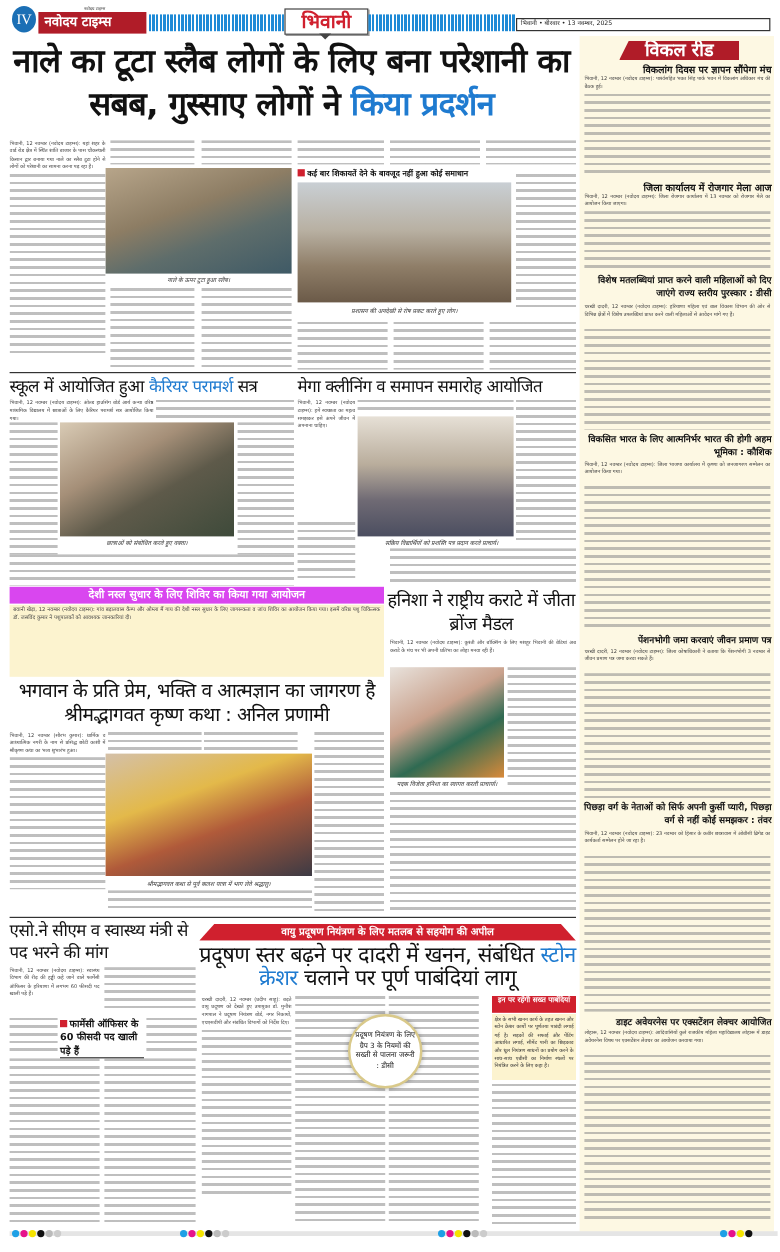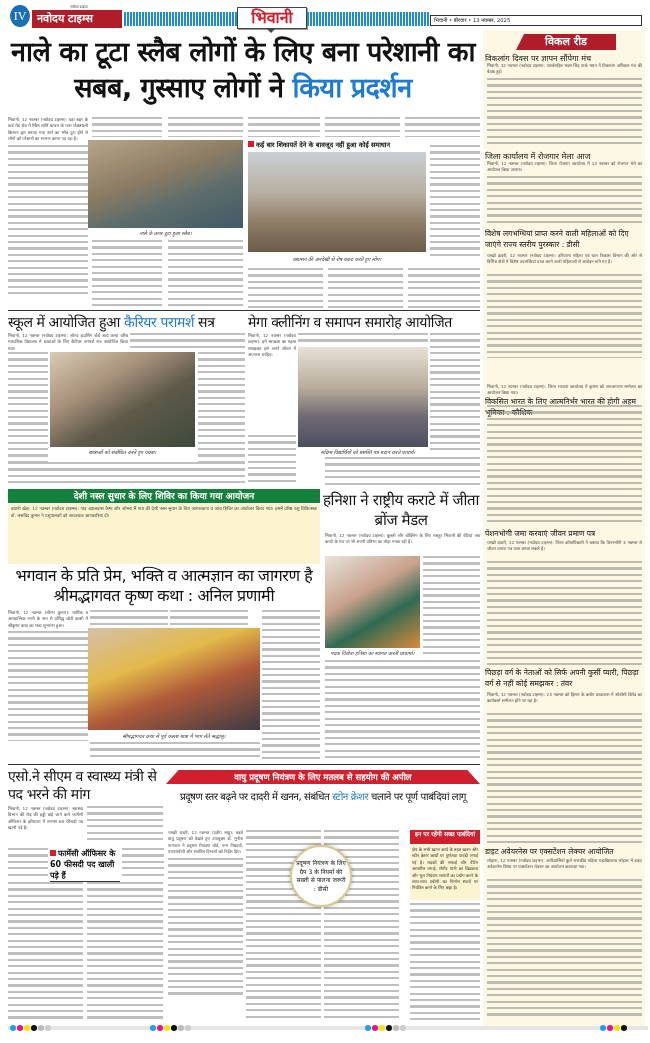--- a/index.html
+++ b/index.html
@@ -17,24 +17,24 @@
   .stripe { top: 12px; height: 14px; background: repeating-linear-gradient(to right, #1f8ad6 0, #1f8ad6 2px, #fff 2px, #fff 3px); }
   .city-box { left: 237px; top: 7px; width: 70px; height: 22px; border: 1px solid #444; background: #fff; color: #d0202e; font-size: 16px; font-weight: bold; text-align: center; line-height: 20px; box-shadow: 1px 1px 0 #999; }
   .dateline { left: 430px; top: 15px; width: 212px; height: 11px; border: 1px solid #333; font-size: 5.2px; line-height: 9px; padding-left: 3px; background: #fff; }
   .rule { height: 1px; background: #333; }
 
   .headline-main { left: 8px; top: 34px; width: 470px; font-size: 27px; font-weight: bold; line-height: 36px; text-align: center; color: #111; letter-spacing: -0.5px; }
   .headline-main .hl-accent { color: #1f7bd0; }
 
   .sect-label { background: #b01c28; color: #fff; font-weight: bold; text-align: center; }
   .sidebar { left: 483px; top: 30px; width: 162px; height: 1000px; background: #fdf8e3; }
-  .side-head { font-weight: normal; color: #111; text-align: left; }
+  .side-head { font-weight: bold; color: #111; text-align: right; }
   .red-bullet { display: inline-block; width: 6px; height: 6px; background: #d0202e; margin-right: 2px; }
 
-  .box-blue { background: #15803d; color: #fff; text-align: center; font-weight: bold; }
+  .box-blue { background: #d946ef; color: #fff; text-align: center; font-weight: bold; }
   .panel-yellow { background: #fcf3cf; }
   .cmyk { top: 1025px; height: 6px; display: flex; gap: 1px; }
   .dot { width: 6px; height: 6px; border-radius: 50%; }
 </style>
 </head>
 <body>
 
 <div class="abs page-num">IV</div>
 <div class="abs brand-small">नवोदय टाइम्स</div>
 <div class="abs brand">नवोदय टाइम्स</div>
@@ -114,48 +114,48 @@
 <div class="abs" style="left:8px; top:767px; width:155px; font-size:14px; line-height:18px; color:#111; letter-spacing:-0.4px;">एसो.ने सीएम व स्वास्थ्य मंत्री से पद भरने की मांग</div>
 <div class="abs body-text" style="left:8px; top:806px; width:75px; height:38px;">भिवानी, 12 नवम्बर (नवोदय टाइम्स): स्वास्थ्य विभाग की रीढ़ की हड्डी कहे जाने वाले फार्मेसी ऑफिसर के हरियाणा में लगभग 60 फीसदी पद खाली पड़े हैं।</div>
 <div class="abs filler" style="left:87px; top:806px; width:76px; height:38px;"></div>
 <div class="abs" style="left:50px; top:848px; width:70px; font-size:8px; font-weight:bold; color:#111; line-height:11px; border-bottom:1px solid #333;"><span class="red-bullet"></span><span>फार्मेसी ऑफिसर के 60 फीसदी पद खाली पड़े हैं</span></div>
 <div class="abs filler" style="left:8px; top:848px; width:40px; height:32px;"></div>
 <div class="abs filler" style="left:122px; top:848px; width:42px; height:32px;"></div>
 <div class="abs filler" style="left:8px; top:882px; width:75px; height:140px;"></div>
 <div class="abs filler" style="left:87px; top:882px; width:76px; height:140px;"></div>
 
 <div class="abs" style="left:166px; top:770px; width:314px; height:14px; background:#d0202e; clip-path: polygon(4% 0,96% 0,100% 100%,0 100%); color:#fff; font-size:8.5px; font-weight:bold; text-align:center; line-height:14px;">वायु प्रदूषण नियंत्रण के लिए मतलब से सहयोग की अपील</div>
-<div class="abs" style="left:166px; top:787px; width:314px; font-size:10px; line-height:19px; text-align:center; color:#111; letter-spacing:-0.4px;"><span>प्रदूषण स्तर बढ़ने पर दादरी में खनन, संबंधित </span><span style="color:#1f7bd0;">स्टोन क्रेशर</span><span> चलाने पर पूर्ण पाबंदियां लागू</span></div>
+<div class="abs" style="left:166px; top:787px; width:314px; font-size:18px; line-height:19px; text-align:center; color:#111; letter-spacing:-0.4px;"><span>प्रदूषण स्तर बढ़ने पर दादरी में खनन, संबंधित </span><span style="color:#1f7bd0;">स्टोन क्रेशर</span><span> चलाने पर पूर्ण पाबंदियां लागू</span></div>
 <div class="abs body-text" style="left:168px; top:830px; width:75px; height:190px;">
   <span>चरखी दादरी, 12 नवम्बर (प्रदीप साहू): बढ़ते वायु प्रदूषण को देखते हुए उपायुक्त डॉ. मुनीश नागपाल ने प्रदूषण नियंत्रण बोर्ड, नगर निकायों, एचएसवीपी और संबंधित विभागों को निर्देश दिए।</span>
   <div class="filler" style="height:140px; margin-top:2px;"></div>
 </div>
 <div class="abs filler" style="left:246px; top:830px; width:75px; height:190px;"></div>
 <div class="abs filler" style="left:324px; top:830px; width:75px; height:190px;"></div>
 <div class="abs" style="left:290px; top:845px; width:62px; height:62px; border-radius:50%; background:#fff; border:2px solid #d9c98a; box-shadow:0 0 4px rgba(0,0,0,.3); display:flex; align-items:center; justify-content:center; text-align:center; font-size:6px; line-height:8.5px; color:#111; padding:4px;">प्रदूषण नियंत्रण के लिए ग्रैप 3 के नियमों की सख्ती से पालना जरूरी : डीसी</div>
 <div class="abs" style="left:410px; top:830px; width:70px; height:14px; background:#d0202e; color:#fff; font-size:6px; font-weight:bold; text-align:center; line-height:7px;">इन पर रहेंगी सख्त पाबंदियां</div>
 <div class="abs body-text" style="left:410px; top:845px; width:70px; height:55px; background:#fcf3cf; padding:2px; color:#333;">क्षेत्र के सभी खनन कार्य के तहत खनन और स्टोन क्रेशर कार्यों पर पूर्णतया पाबंदी लगाई गई है। सड़कों की सफाई और पेंटिंग आधारित लगाई, सीमेंट पानी का छिड़काव और धूल नियंत्रण साधनों का प्रयोग करने के साथ-साथ एबीसी का निर्माण स्थलों पर नियंत्रित करने के लिए कहा है।</div>
 <div class="abs filler" style="left:410px; top:903px; width:70px; height:117px;"></div>
 
 <div class="abs sidebar"></div>
-<div class="abs sect-label" style="left:516px; top:34px; width:100px; height:16px; font-size:11px; line-height:16px; clip-path: polygon(8% 0,100% 0,100% 100%,0 100%);">विकल रीड</div>
+<div class="abs sect-label" style="left:516px; top:34px; width:100px; height:16px; font-size:15px; line-height:16px; clip-path: polygon(8% 0,100% 0,100% 100%,0 100%);">विकल रीड</div>
 
 <div class="abs side-head" style="left:485px; top:52px; width:158px; font-size:8px;">विकलांग दिवस पर ज्ञापन सौंपेगा मंच</div>
 <div class="abs body-text" style="left:487px; top:63px; width:155px; height:14px;">भिवानी, 12 नवम्बर (नवोदय टाइम्स): पार्श्वसहित भक्त सिंह पार्क भवन में विकलांग अधिकार मंच की बैठक हुई।</div>
 <div class="abs filler" style="left:487px; top:78px; width:155px; height:70px;"></div>
 
 <div class="abs side-head" style="left:485px; top:150px; width:158px; font-size:8px;">जिला कार्यालय में रोजगार मेला आज</div>
 <div class="abs body-text" style="left:487px; top:161px; width:155px; height:14px;">भिवानी, 12 नवम्बर (नवोदय टाइम्स): जिला रोजगार कार्यालय में 13 नवम्बर को रोजगार मेले का आयोजन किया जाएगा।</div>
 <div class="abs filler" style="left:487px; top:176px; width:155px; height:50px;"></div>
 
-<div class="abs side-head" style="left:485px; top:228px; width:158px; font-size:7.5px; line-height:11px;">विशेष लगभग्धियां प्राप्त करने वाली महिलाओं को दिए जाएंगे राज्य स्तरीय पुरस्कार : डीसी</div>
+<div class="abs side-head" style="left:485px; top:228px; width:158px; font-size:7.5px; line-height:11px;">विशेष मतलब्धियां प्राप्त करने वाली महिलाओं को दिए जाएंगे राज्य स्तरीय पुरस्कार : डीसी</div>
 <div class="abs body-text" style="left:487px; top:253px; width:155px; height:20px;">चरखी दादरी, 12 नवम्बर (नवोदय टाइम्स): हरियाणा महिला एवं बाल विकास विभाग की ओर से विभिन्न क्षेत्रों में विशेष उपलब्धियां प्राप्त करने वाली महिलाओं से आवेदन मांगे गए हैं।</div>
 <div class="abs filler" style="left:487px; top:274px; width:155px; height:84px;"></div>
 
-<div class="abs side-head" style="left:485px; top:360px; width:158px; font-size:7.5px; line-height:11px;margin-top:36px;">विकसित भारत के लिए आत्मनिर्भर भारत की होगी अहम भूमिका : कौशिक</div>
+<div class="abs side-head" style="left:485px; top:360px; width:158px; font-size:7.5px; line-height:11px;">विकसित भारत के लिए आत्मनिर्भर भारत की होगी अहम भूमिका : कौशिक</div>
 <div class="abs body-text" style="left:487px; top:384px; width:155px; height:20px;">भिवानी, 12 नवम्बर (नवोदय टाइम्स): जिला भाजपा कार्यालय में कृष्णा को जनजागरण सम्मेलन का आयोजन किया गया।</div>
 <div class="abs filler" style="left:487px; top:405px; width:155px; height:120px;"></div>
 
 <div class="abs side-head" style="left:485px; top:528px; width:158px; font-size:7.5px;">पेंशनभोगी जमा करवाएं जीवन प्रमाण पत्र</div>
 <div class="abs body-text" style="left:487px; top:540px; width:155px; height:20px;">चरखी दादरी, 12 नवम्बर (नवोदय टाइम्स): जिला कोषाधिकारी ने बताया कि पेंशनभोगी 3 नवम्बर से जीवन प्रमाण पत्र जमा करवा सकते हैं।</div>
 <div class="abs filler" style="left:487px; top:561px; width:155px; height:104px;"></div>
 
 <div class="abs side-head" style="left:485px; top:667px; width:158px; font-size:7.5px; line-height:11px;">पिछड़ा वर्ग के नेताओं को सिर्फ अपनी कुर्सी प्यारी, पिछड़ा वर्ग से नहीं कोई समझकर : तंवर</div>
 <div class="abs body-text" style="left:487px; top:692px; width:155px; height:20px;">भिवानी, 12 नवम्बर (नवोदय टाइम्स): 23 नवम्बर को हिसार के कबीर छात्रावास में ओबीसी ब्रिगेड का कार्यकर्ता सम्मेलन होने जा रहा है।</div>
 <div class="abs filler" style="left:487px; top:713px; width:155px; height:130px;"></div>

